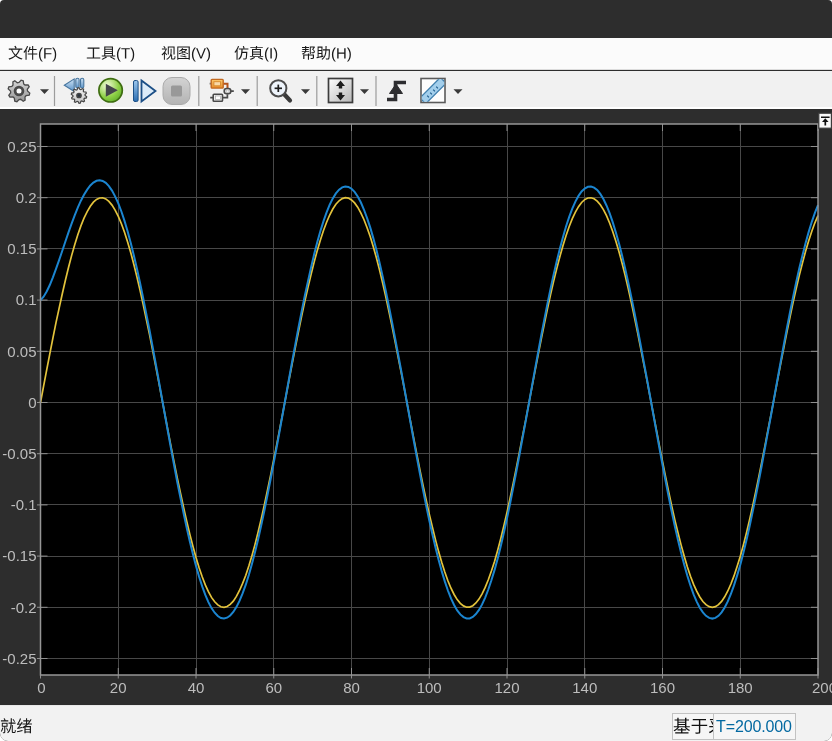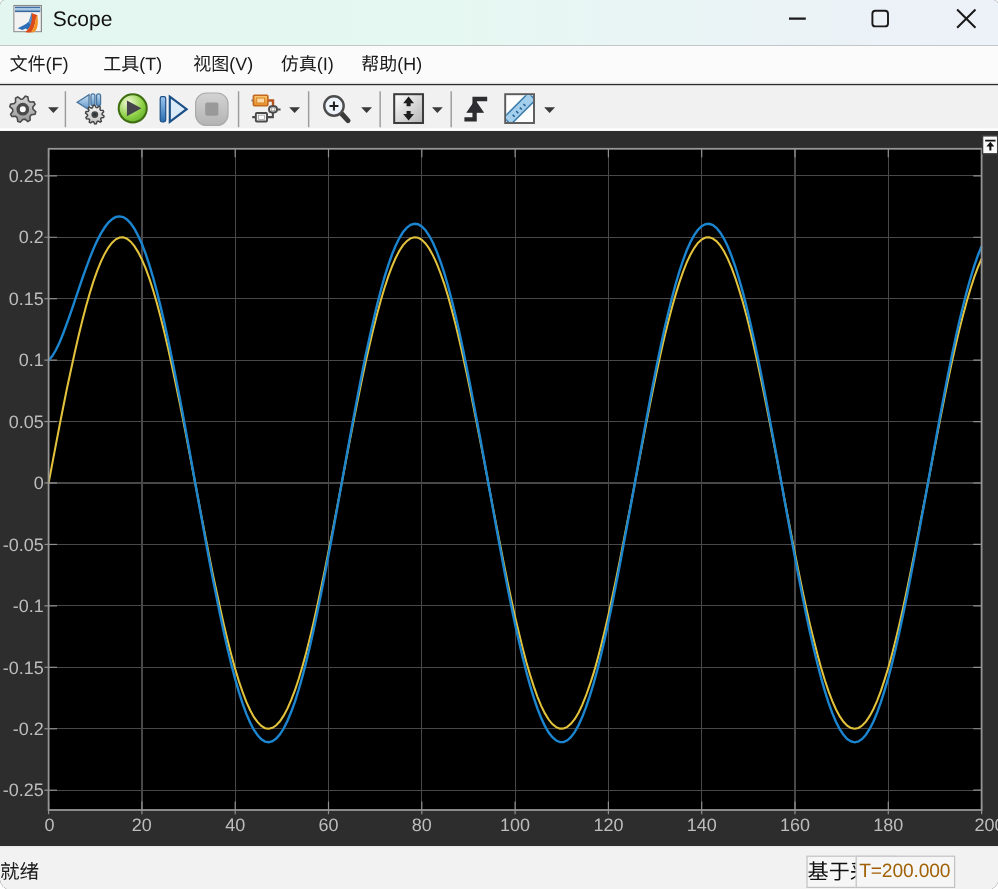--- a/index.html
+++ b/index.html
@@ -11,47 +11,24 @@
 .wbtn { position:absolute; top:0; height:38px; }
 #menu { position:absolute; left:0; top:38px; width:100%; height:32px; background:#fbfbfb; border-bottom:1px solid #dcdcdc; }
 .mi { position:absolute; top:5px; }
 #tool { position:absolute; left:0; top:71px; width:100%; height:38px; background:#f1f1f1; border-bottom:2px solid #fff; }
 #plot { position:absolute; left:0; top:111px; width:100%; height:594px; background:#2d2d2d;text-align:center; }
 .plot { display:block; }
 #status { position:absolute; left:0; top:705px; width:100%; height:36px; background:#f2f2f2; border-top:1px solid #e8e8e8; }
 .ready { position:absolute; left:-0.5px; top:9px; }
 .sbox { position:absolute; top:7px; height:27px; border:1px solid #c2c2c2; background:#f6f6f6; }
 #b1 { left:672px; width:74.5px; }
-#b2 { left:713px; width:83px; font-size:16px; letter-spacing:-0.12px; color:#a16207; text-align:left; padding-left:2px; line-height:26px; }
+#b2 { left:713px; width:83px; font-size:16px; letter-spacing:-0.12px; color:#0369a1; text-align:left; padding-left:2px; line-height:26px; }
 svg { position:absolute; }
 </style></head><body>
 <div id="win">
-  <div id="title">
-    <svg class="ticon" width="24" height="23" viewBox="0 0 24 23">
-        <rect x="0.5" y="0.5" width="23" height="22" fill="#f2f2f2" stroke="#8a8a8a"></rect>
-        <rect x="1.5" y="1.5" width="21" height="4.6" fill="#39689c"></rect>
-        <rect x="1.5" y="2.6" width="21" height="2.2" fill="#a6c8e4"></rect>
-        <g transform="translate(2.5,6.3)">
-          <path d="M10.3 7.8 C8.6 9.4 6.2 10.8 1.2 13.2 L5.2 14.8 L7.8 13.4 L9.4 14.4 L12.6 10.6 Z" fill="#2a70b8"></path>
-          <path d="M12.8 0.6 C11.9 2.4 11.4 5.6 10.3 7.8 L12.6 10.6 L14.8 8.2 C15.4 5.2 14.2 2.2 12.8 0.6 Z" fill="#4a88c8"></path>
-          <path d="M12.8 0.6 C13.4 3.8 13.1 7.4 12.0 10.2 C11.0 12.8 9.4 15.0 7.6 16.4 L10.4 18.6 C13.2 16.4 14.7 13.4 15.4 10.4 C16.1 7.3 16.5 3.8 17.7 2.4 Z" fill="#dc4c1a"></path>
-          <path d="M17.7 2.4 C16.5 3.8 16.1 7.3 15.4 10.4 C14.7 13.4 13.2 16.4 10.4 18.6 C13.0 17.8 15.1 16.6 16.6 14.4 C18.3 11.8 18.3 7.4 17.7 2.4 Z" fill="#f59322"></path>
-        </g>
-      </svg>
-    <span class="t">Scope</span>
-    <svg class="wbtn" style="left:641px" width="47" height="38" viewBox="0 0 47 38">
-        <line x1="16.5" y1="15.5" x2="30.5" y2="15.5" stroke="#1a1a1a" stroke-width="1.8"></line>
-      </svg>
-    <svg class="wbtn" style="left:710px" width="47" height="38" viewBox="0 0 47 38">
-        <rect x="17" y="9" width="13" height="13" rx="2.5" fill="none" stroke="#1a1a1a" stroke-width="1.6"></rect>
-      </svg>
-    <svg class="wbtn" style="left:779px" width="53" height="38" viewBox="0 0 53 38">
-        <path d="M18.6 7.9 L33.9 23.2 M33.9 7.9 L18.6 23.2" stroke="#1a1a1a" stroke-width="1.7"></path>
-      </svg>
-  </div>
   <div id="menu">
       <svg style="left:8.0px" class="mi" width="51" height="20" viewBox="0 -15.5 51 20">
         <path fill="#1b1b1b" d="M6.3 -12.3C6.8 -11.6 7.3 -10.6 7.5 -10L8.7 -10.4C8.5 -11 8 -12 7.5 -12.7ZM0.8 -10V-8.8H3.1C4 -6.6 5.2 -4.6 6.7 -3C5.1 -1.6 3 -0.6 0.5 0.1C0.8 0.4 1.1 0.9 1.2 1.2C3.8 0.4 5.8 -0.7 7.5 -2.2C9.2 -0.7 11.3 0.4 13.7 1.1C13.9 0.8 14.2 0.3 14.5 0.1C12.1 -0.5 10.1 -1.6 8.4 -3C9.9 -4.6 11.1 -6.5 11.9 -8.8H14.3V-10ZM7.6 -3.8C6.1 -5.2 5 -6.9 4.3 -8.8H10.7C9.9 -6.8 8.9 -5.2 7.6 -3.8Z M19.8 -5.1V-4H24.1V1.2H25.2V-4H29.3V-5.1H25.2V-8.4H28.6V-9.5H25.2V-12.4H24.1V-9.5H22.1C22.2 -10.2 22.4 -10.9 22.6 -11.6L21.5 -11.8C21.1 -9.9 20.5 -7.9 19.6 -6.7C19.9 -6.6 20.4 -6.3 20.6 -6.1C21 -6.8 21.4 -7.6 21.7 -8.4H24.1V-5.1ZM19 -12.5C18.2 -10.3 16.9 -8 15.5 -6.6C15.7 -6.3 16 -5.7 16.1 -5.4C16.6 -6 17.1 -6.6 17.5 -7.2V1.2H18.6V-9C19.2 -10 19.7 -11.1 20.1 -12.2Z M30.9 -3.9Q30.9 -6 31.6 -7.7Q32.3 -9.4 33.6 -10.9H34.9Q33.5 -9.3 32.9 -7.6Q32.3 -5.9 32.3 -3.9Q32.3 -1.9 32.9 -0.1Q33.5 1.6 34.9 3.1H33.6Q32.2 1.6 31.6 -0.1Q30.9 -1.8 30.9 -3.9Z M37.6 -9.2V-5.3H43.4V-4.2H37.6V0H36.2V-10.3H43.6V-9.2Z M48.2 -3.9Q48.2 -1.8 47.6 -0.1Q46.9 1.6 45.5 3.1H44.2Q45.6 1.6 46.3 -0.1Q46.9 -1.8 46.9 -3.9Q46.9 -5.9 46.3 -7.6Q45.6 -9.3 44.2 -10.9H45.5Q46.9 -9.4 47.6 -7.7Q48.2 -6 48.2 -3.9Z"></path>
       </svg>
       <svg style="left:85.8px" class="mi" width="51" height="20" viewBox="0 -15.5 51 20">
         <path fill="#1b1b1b" d="M0.8 -1.1V0H14.3V-1.1H8.1V-9.8H13.5V-10.9H1.6V-9.8H6.8V-1.1Z M24.1 -1.3C25.7 -0.5 27.5 0.5 28.5 1.2L29.4 0.4C28.3 -0.3 26.5 -1.3 24.8 -2.1ZM19.9 -2C19 -1.2 17.1 -0.2 15.6 0.4C15.9 0.6 16.2 1 16.4 1.2C17.9 0.6 19.8 -0.4 21 -1.3ZM18.2 -11.9V-3.1H15.8V-2.1H29.3V-3.1H27V-11.9ZM19.3 -3.1V-4.5H25.9V-3.1ZM19.3 -8.8H25.9V-7.5H19.3ZM19.3 -9.7V-10.9H25.9V-9.7ZM19.3 -6.7H25.9V-5.4H19.3Z M30.9 -3.9Q30.9 -6 31.6 -7.7Q32.3 -9.4 33.6 -10.9H34.9Q33.5 -9.3 32.9 -7.6Q32.3 -5.9 32.3 -3.9Q32.3 -1.9 32.9 -0.1Q33.5 1.6 34.9 3.1H33.6Q32.2 1.6 31.6 -0.1Q30.9 -1.8 30.9 -3.9Z M40.3 -9.2V0H38.9V-9.2H35.3V-10.3H43.8V-9.2Z M48.2 -3.9Q48.2 -1.8 47.6 -0.1Q46.9 1.6 45.5 3.1H44.2Q45.6 1.6 46.3 -0.1Q46.9 -1.8 46.9 -3.9Q46.9 -5.9 46.3 -7.6Q45.6 -9.3 44.2 -10.9H45.5Q46.9 -9.4 47.6 -7.7Q48.2 -6 48.2 -3.9Z"></path>
       </svg>
       <svg style="left:160.5px" class="mi" width="52" height="20" viewBox="0 -15.5 52 20">
         <path fill="#1b1b1b" d="M6.8 -11.9V-3.9H7.8V-10.9H12.5V-3.9H13.6V-11.9ZM2.3 -12.1C2.9 -11.5 3.4 -10.7 3.7 -10.1L4.6 -10.7C4.3 -11.2 3.8 -12 3.2 -12.6ZM9.6 -9.7V-6.8C9.6 -4.5 9.1 -1.6 5.3 0.4C5.5 0.6 5.9 1 6 1.2C8.3 0 9.5 -1.6 10.1 -3.2V-0.3C10.1 0.7 10.5 1 11.5 1H12.9C14.2 1 14.3 0.4 14.5 -2C14.2 -2.1 13.8 -2.2 13.5 -2.4C13.5 -0.3 13.4 0.1 12.9 0.1H11.7C11.2 0.1 11.1 0 11.1 -0.4V-4.1H10.3C10.6 -5.1 10.6 -6 10.6 -6.8V-9.7ZM0.9 -10V-9H4.6C3.7 -7.1 2.1 -5.2 0.6 -4.2C0.8 -3.9 1 -3.4 1.1 -3.1C1.7 -3.5 2.3 -4 2.9 -4.6V1.2H3.9V-5.3C4.4 -4.6 5.1 -3.8 5.4 -3.3L6.1 -4.2C5.8 -4.5 4.8 -5.7 4.2 -6.3C4.9 -7.3 5.5 -8.5 6 -9.7L5.4 -10.1L5.1 -10Z M20.6 -4.2C21.8 -3.9 23.4 -3.4 24.2 -3L24.7 -3.8C23.8 -4.1 22.3 -4.6 21.1 -4.9ZM19.1 -2.3C21.2 -2 23.8 -1.4 25.2 -0.9L25.7 -1.8C24.3 -2.2 21.7 -2.8 19.6 -3ZM16.3 -11.9V1.2H17.3V0.6H27.6V1.2H28.8V-11.9ZM17.3 -0.4V-10.9H27.6V-0.4ZM21.2 -10.6C20.5 -9.4 19.2 -8.2 17.9 -7.5C18.1 -7.3 18.5 -7 18.7 -6.8C19.1 -7.1 19.6 -7.4 20.1 -7.8C20.5 -7.4 21.1 -6.9 21.7 -6.5C20.4 -5.9 18.9 -5.5 17.6 -5.2C17.8 -5 18 -4.5 18.1 -4.3C19.6 -4.6 21.2 -5.2 22.6 -5.9C23.9 -5.3 25.3 -4.8 26.7 -4.4C26.9 -4.7 27.1 -5.1 27.3 -5.3C26 -5.5 24.7 -5.9 23.5 -6.5C24.7 -7.2 25.6 -8.1 26.2 -9.1L25.6 -9.5L25.4 -9.4H21.5C21.8 -9.7 22 -10 22.2 -10.3ZM20.7 -8.4 20.8 -8.5H24.7C24.1 -8 23.4 -7.4 22.6 -7C21.8 -7.4 21.2 -7.9 20.7 -8.4Z M30.9 -3.9Q30.9 -6 31.6 -7.7Q32.3 -9.4 33.6 -10.9H34.9Q33.5 -9.3 32.9 -7.6Q32.3 -5.9 32.3 -3.9Q32.3 -1.9 32.9 -0.1Q33.5 1.6 34.9 3.1H33.6Q32.2 1.6 31.6 -0.1Q30.9 -1.8 30.9 -3.9Z M40.7 0H39.3L35.1 -10.3H36.5L39.4 -3.1L40 -1.2L40.6 -3.1L43.5 -10.3H44.9Z M49.1 -3.9Q49.1 -1.8 48.4 -0.1Q47.7 1.6 46.4 3.1H45.1Q46.5 1.6 47.1 -0.1Q47.7 -1.8 47.7 -3.9Q47.7 -5.9 47.1 -7.6Q46.5 -9.3 45.1 -10.9H46.4Q47.7 -9.4 48.4 -7.7Q49.1 -6 49.1 -3.9Z"></path>
       </svg>

